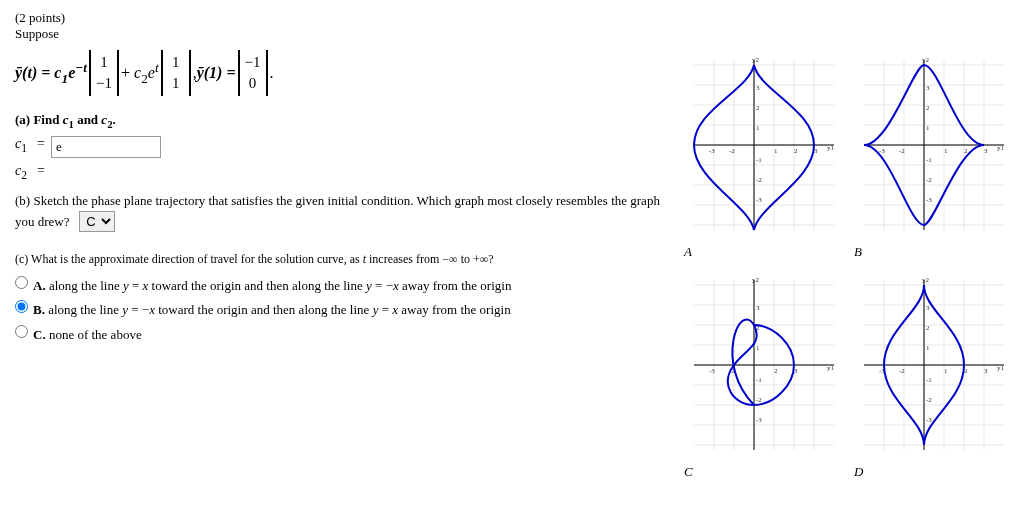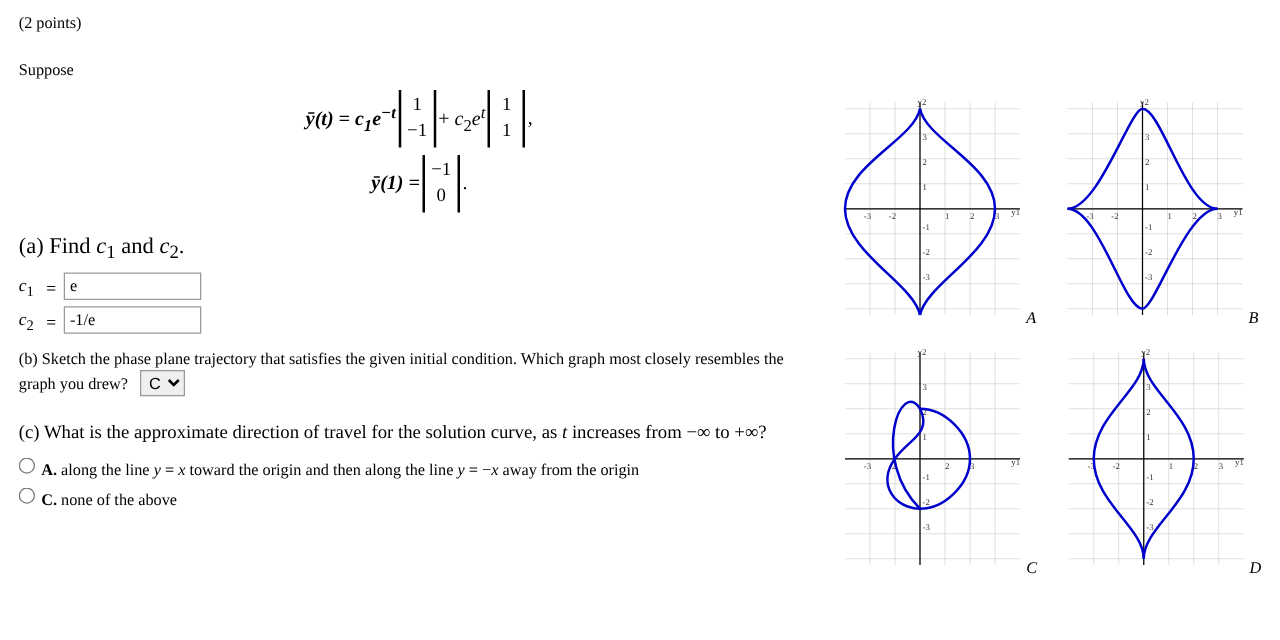--- a/index.html
+++ b/index.html
@@ -6,24 +6,23 @@
     body {
       font-family: "Times New Roman", Times, serif;
       font-size: 14px;
       background: #fff;
       color: #000;
       width: 1024px;
       min-height: 512px;
       padding: 10px 15px;
     }
     .header { font-size: 13px; margin-bottom: 0; }
-    .suppose { font-size: 13px; margin-bottom: 8px; margin-top: 22px; }
+    .suppose { font-size: 13px; margin-bottom: 8px; }
     .equation-block {
       display: flex;
-      flex-direction: column;
       align-items: center;
       margin-bottom: 10px;
     }
     .eq-row {
       display: flex;
       align-items: center;
       font-size: 16px;
       margin-bottom: 6px;
     }
     .matrix {
@@ -47,39 +46,39 @@
     .left-panel { flex: 1; }
     .right-panel { display: flex; flex-direction: column; gap: 10px; }
 
     .graphs-row {
       display: flex;
       gap: 15px;
     }
 
     .graph-container {
       display: flex;
-      flex-direction: row;
-      align-items: flex-end;
+      flex-direction: column;
+      align-items: flex-start;
     }
     .graph-label {
       font-size: 13px;
       margin-top: 4px;
       font-style: italic;
     }
 
     .graph-svg {
       width: 155px;
       height: 190px;
     }
 
     .part-a { margin-bottom: 10px; }
-    .part-label { font-size: 18px; margin-bottom: 6px; }
+    .part-label { font-size: 13px; margin-bottom: 6px; font-weight: bold; }
     .answer-row {
       display: flex;
-      align-items: flex-end;
+      align-items: flex-start;
       margin-bottom: 5px;
       font-size: 14px;
     }
     .answer-row span { margin-right: 6px; }
     .answer-input {
       border: 1px solid #999;
       width: 110px;
       padding: 2px 4px;
       font-size: 13px;
       font-family: inherit;
@@ -88,21 +87,21 @@
 
     .part-b { margin-bottom: 10px; }
     .part-b-text { font-size: 13px; line-height: 1.5; margin-bottom: 18px; }
     .dropdown-select {
       font-size: 13px;
       padding: 1px 2px;
       border: 1px solid #999;
     }
 
     .part-c { margin-bottom: 10px; }
-    .part-c-text { font-size: 15px; line-height: 1.5; margin-bottom: 8px; }
+    .part-c-text { font-size: 12px; line-height: 1.5; margin-bottom: 8px; }
 
     .radio-group { list-style: none; }
     .radio-item {
       display: flex;
       align-items: flex-start;
       margin-bottom: 5px;
       font-size: 13px;
       line-height: 1.5;
     }
     .radio-item input[type=radio] {
@@ -152,21 +151,20 @@
       <div class="part-a">
         <div class="part-label">(a) Find <i>c</i><sub>1</sub> and <i>c</i><sub>2</sub>.</div>
         <div class="answer-row">
           <span><i>c</i><sub>1</sub></span>
           <span class="eq-sign">=</span>
           <input type="text" class="answer-input" value="e" style="">
         </div>
         <div class="answer-row">
           <span><i>c</i><sub>2</sub></span>
           <span class="eq-sign">=</span>
-          <input type="text" class="answer-input" value="-1/e" style="">
         </div>
       </div>
 
       <div class="part-b">
         <div class="part-b-text">
           (b) Sketch the phase plane trajectory that satisfies the given initial condition. Which graph most closely resembles the graph you drew?&nbsp;&nbsp;
           <select class="dropdown-select">
             <option value="A">A</option>
             <option value="B">B</option>
             <option value="C" selected="">C</option>
@@ -177,20 +175,26 @@
 
       <div class="part-c">
         <div class="part-c-text">
           (c) What is the approximate direction of travel for the solution curve, as <i>t</i> increases from −∞ to +∞?
         </div>
         <ul class="radio-group">
           <li class="radio-item">
             <input type="radio" name="direction" id="optA" style="">
             <label for="optA">
               <b>A.</b> along the line <i>y</i> = <i>x</i> toward the origin and then along the line <i>y</i> = −<i>x</i> away from the origin
+            </label>
+          </li>
+          <li class="radio-item">
+            <input type="radio" name="direction" id="optB" checked="" style="">
+            <label for="optB">
+              <b>B.</b> along the line <i>y</i> = −<i>x</i> toward the origin and then along the line <i>y</i> = <i>x</i> away from the origin
             </label>
           </li>
           <li class="radio-item">
             <input type="radio" name="direction" id="optC" style="">
             <label for="optC">
               <b>C.</b> none of the above
             </label>
           </li>
         </ul>
       </div>

